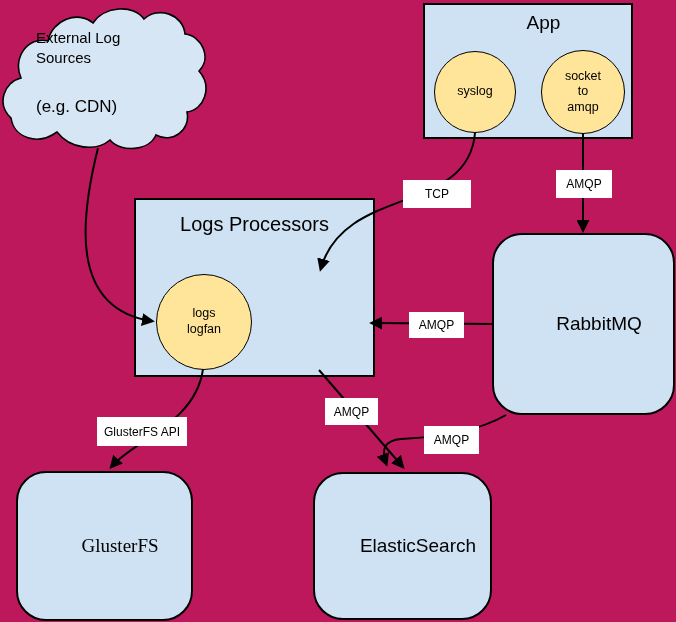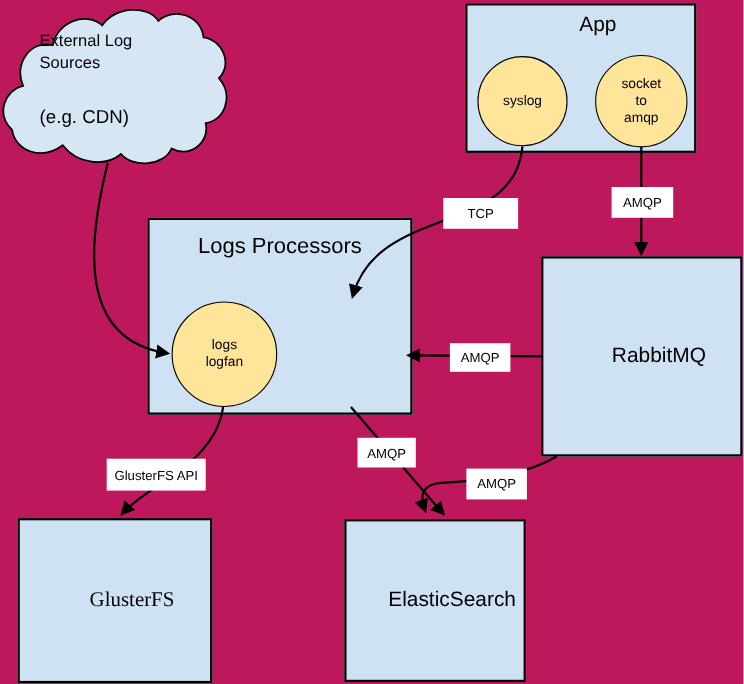--- a/index.html
+++ b/index.html
@@ -6,21 +6,21 @@
   .canvas{
     position:relative;width:676px;height:622px;background:#be185d;overflow:hidden;
     font-family:"Liberation Sans","DejaVu Sans",sans-serif;color:#000;
   }
   .layer-svg{position:absolute;left:0;top:0;z-index:2;pointer-events:none;}
   .box{
     position:absolute;background:#cfe2f3;border:2px solid #000;box-sizing:border-box;z-index:1;
   }
   .box-title{text-align:center;font-size:20px;}
   .box-title.big{font-size:19px;margin-left:31px;}
-  .box.center{display:flex;align-items:center;justify-content:center;}
+  .box.center{display:flex;align-items:center;justify-content:center;border-radius:30px;}
   .circle{
     position:absolute;background:#ffe599;border:1.5px solid #000;border-radius:50%;
     box-sizing:border-box;display:flex;align-items:center;justify-content:center;
     text-align:center;font-size:12.5px;line-height:1.25;white-space:pre-line;z-index:3;
   }
   .cloud-text{position:absolute;z-index:3;}
   .cloud-title{font-size:15px;line-height:1.3;}
   .cloud-sub{font-size:17px;}
   .edge-label{
     position:absolute;background:#ffffff;display:flex;align-items:center;justify-content:center;
@@ -85,21 +85,21 @@
   </div>
 
   <div class="box center" style="left:492px;top:233px;width:183px;height:182px;">
     <div class="box-title big">RabbitMQ</div>
   </div>
 
   <div class="box center" style="left:16px;top:471px;width:177px;height:150px;font-family:Liberation Serif, serif;">
     <div class="box-title big">GlusterFS</div>
   </div>
 
-  <div class="box center" style="left:313px;top:472px;width:165px;height:148px;">
+  <div class="box center" style="left:313px;top:472px;width:179px;height:148px;">
     <div class="box-title big">ElasticSearch</div>
   </div>
 
   <div class="edge-label" style="left:403px;top:180px;width:68px;height:28px;">
     <span>TCP</span>
   </div>
   <div class="edge-label" style="left:556px;top:170px;width:56px;height:28px;">
     <span>AMQP</span>
   </div>
   <div class="edge-label" style="left:409px;top:312px;width:55px;height:26px;">

